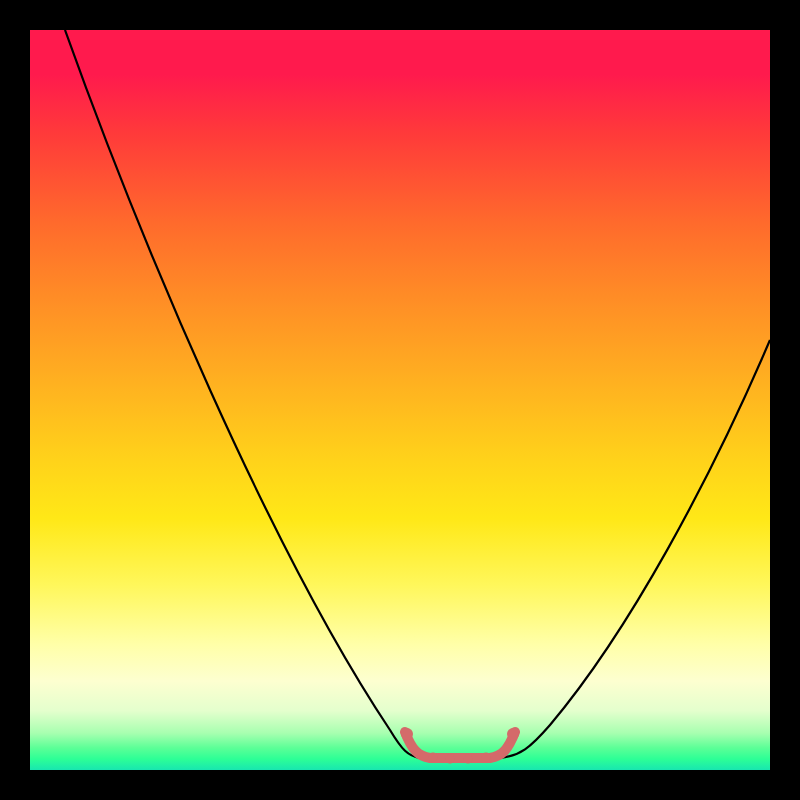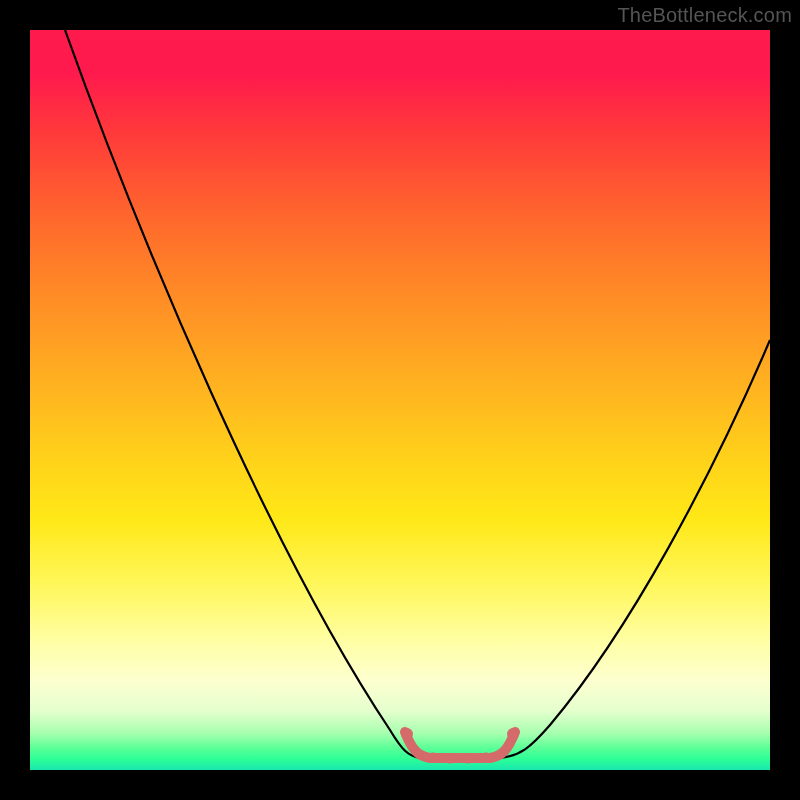--- a/index.html
+++ b/index.html
@@ -58,21 +58,20 @@
     left: 0;
     top: 0;
     width: 740px;
     height: 740px;
   }
 </style>
 </head>
 <body>
 
 <div class="frame">
-  <div class="watermark">TheBottleneck.com</div>
 
   <div class="plot">
     <svg class="curve" viewBox="0 0 740 740" preserveAspectRatio="none">
       <path d="M 35 0
                C 110 210, 240 520, 360 700
                C 372 720, 378 726, 390 728" fill="none" stroke="#000" stroke-width="2.2"></path>
       <path d="M 390 728
                L 470 728" fill="none" stroke="#000" stroke-width="2.2"></path>
       <path d="M 470 728
                C 490 726, 500 718, 520 695

